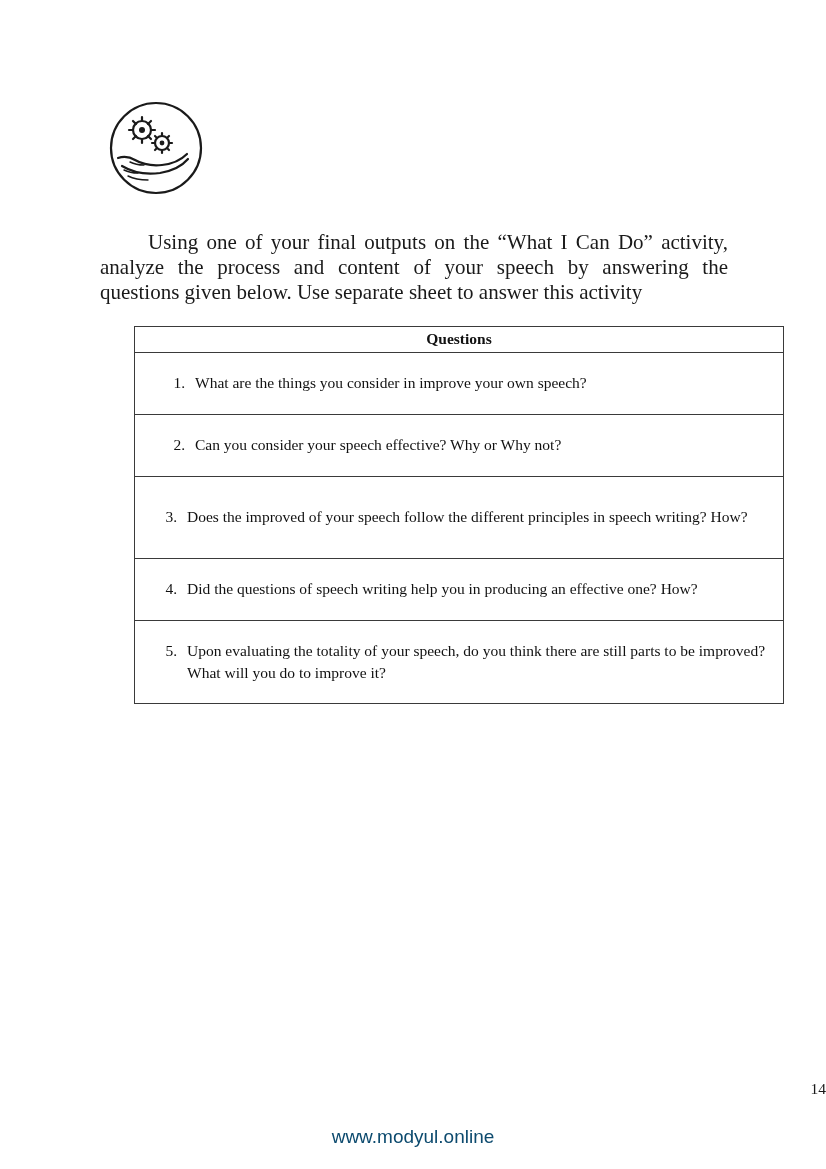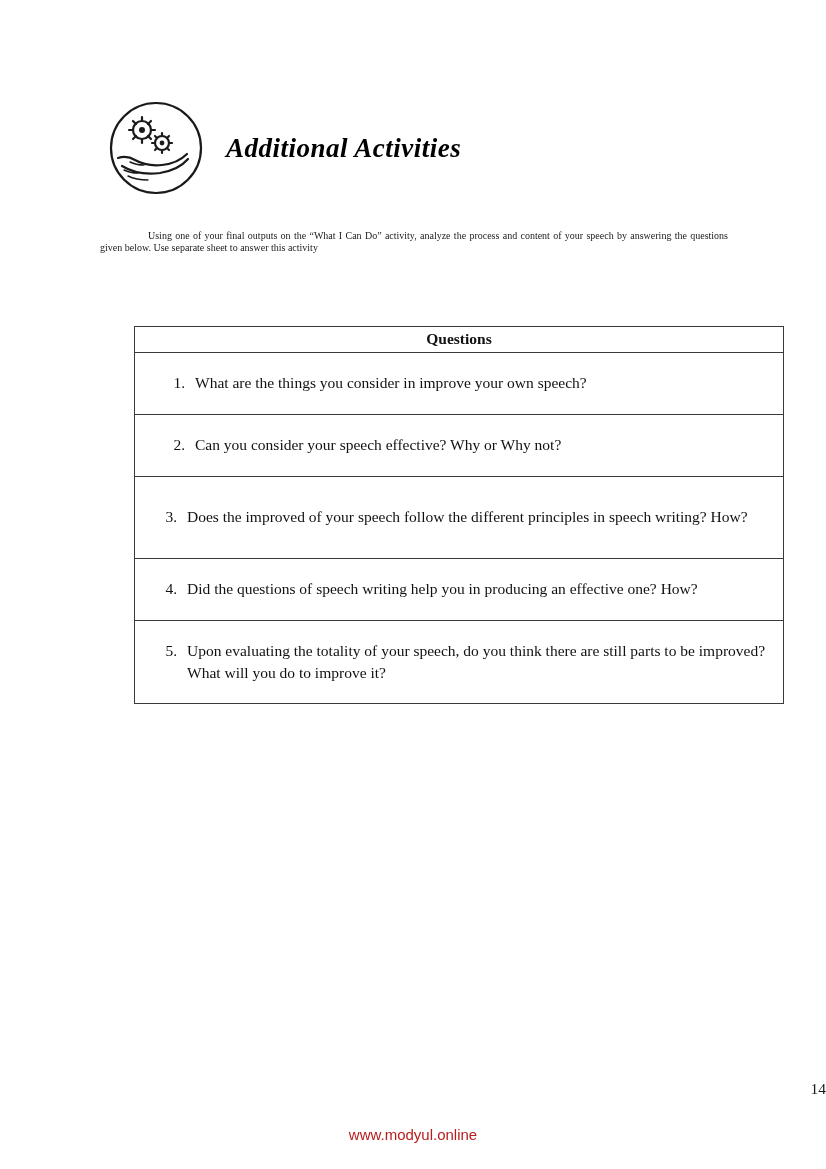--- a/index.html
+++ b/index.html
@@ -43,21 +43,21 @@
     font-family: "Liberation Serif", "DejaVu Serif", serif;
   }
 
   
   .intro {
     position: absolute;
     top: 230px;
     left: 100px;
     width: 628px;
     margin: 0;
-    font-size: 10px;
+    font-size: 21px;
     line-height: 1.2;
     text-align: justify;
     text-indent: 48px;
     color: #1a1a1a;
   }
 
   
   .questions-table {
     position: absolute;
     top: 326px;
@@ -113,22 +113,22 @@
     text-align: right;
     font-size: 15.5px;
     color: #1a1a1a;
   }
   .watermark {
     position: absolute;
     left: 0;
     right: 0;
     top: 1126px;
     text-align: center;
-    font-size: 15px;
-    color: #b91c1c;
+    font-size: 19px;
+    color: #0c4a6e;
     font-family: "Liberation Sans", "DejaVu Sans", sans-serif;
   }
 
   svg .stroke {
     fill: none;
     stroke: #1a1a1a;
     stroke-width: 2.2;
     stroke-linecap: round;
     stroke-linejoin: round;
   }
@@ -183,21 +183,20 @@
 
         <g>
           <path class="stroke" d="M10 58 C 16 56, 22 57, 27 60 C 34 64, 44 66, 54 65 C 64 64, 73 60, 79 54"></path>
           <path class="stroke" d="M14 66 C 24 72, 38 75, 52 73 C 64 71, 74 66, 80 59"></path>
           <path class="thin" d="M22 62 C 26 64, 31 65, 36 65"></path>
           <path class="thin" d="M16 70 C 20 72, 25 73, 30 73"></path>
           <path class="thin" d="M20 76 C 26 79, 33 80, 40 80"></path>
         </g>
       </svg>
     </div>
-    <h1 class="section-title">Additional Activities</h1>
   </div>
 
   <p class="intro">Using one of your final outputs on the “What I Can Do” activity, analyze the process and content of your speech by answering the questions given below. Use separate sheet to answer this activity</p>
 
   <div class="questions-table">
     <div class="thead-row">Questions</div>
 
     <div class="q-row h1">
       <div class="q-inner">
         <span class="q-num">1.</span>

